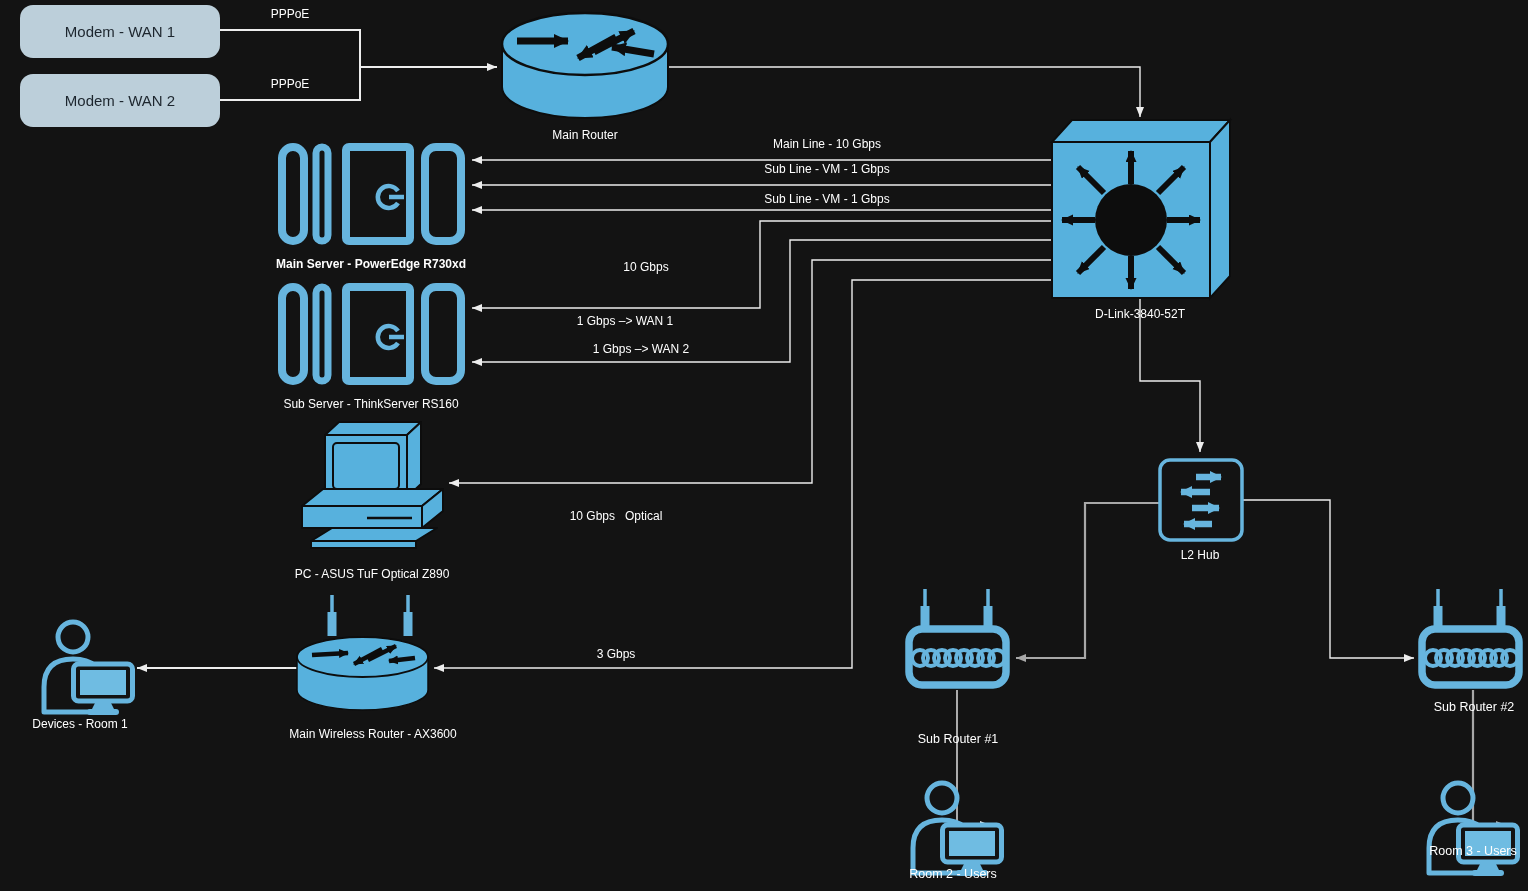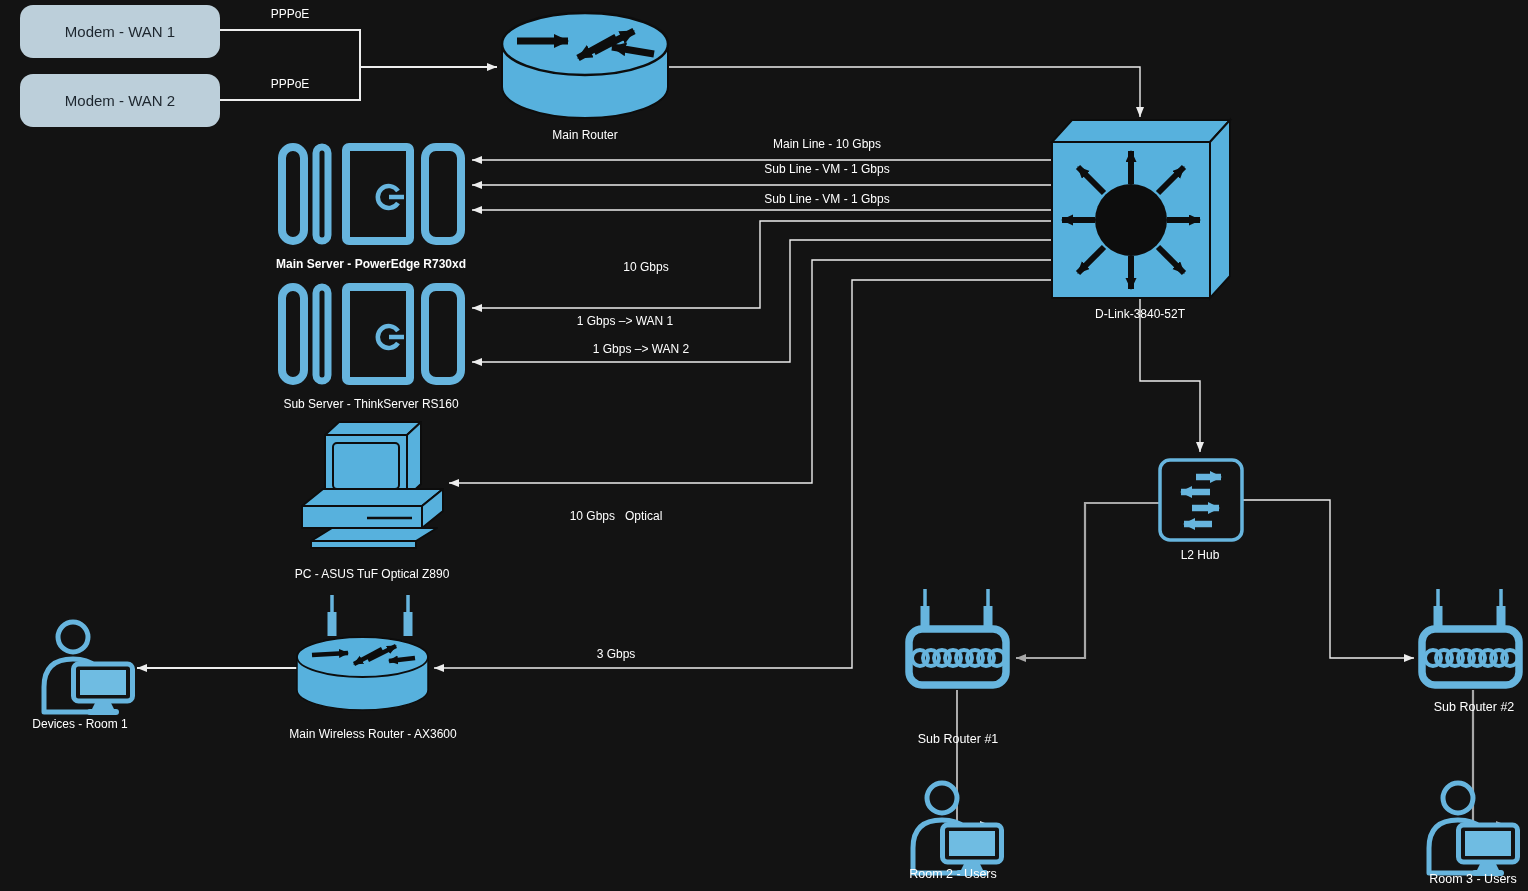--- a/index.html
+++ b/index.html
@@ -197,15 +197,15 @@
   <div class="lbl" style="left:1140px;top:308px;">D-Link-3840-52T</div>
   <div class="lbl" style="left:371px;top:258px;font-weight:bold;">Main Server - PowerEdge R730xd</div>
   <div class="lbl" style="left:371px;top:398px;text-align:right;">Sub Server - ThinkServer RS160</div>
   <div class="lbl" style="left:372px;top:568px;">PC - ASUS TuF Optical Z890</div>
   <div class="lbl" style="left:373px;top:728px;">Main Wireless Router - AX3600</div>
   <div class="lbl" style="left:80px;top:718px;">Devices - Room 1</div>
   <div class="lbl" style="left:1200px;top:549px;">L2 Hub</div>
   <div class="lbl small" style="left:958px;top:701px;margin-top:32px;">Sub Router #1</div>
   <div class="lbl small" style="left:1474px;top:701px;">Sub Router #2</div>
   <div class="lbl small" style="left:953px;top:868px;">Room 2 - Users</div>
-  <div class="lbl small" style="left:1473px;top:873px;">Room 3 - Users</div>
+  <div class="lbl small" style="left:1473px;top:845px;">Room 3 - Users</div>
 
 </div>
 
 </body></html>

